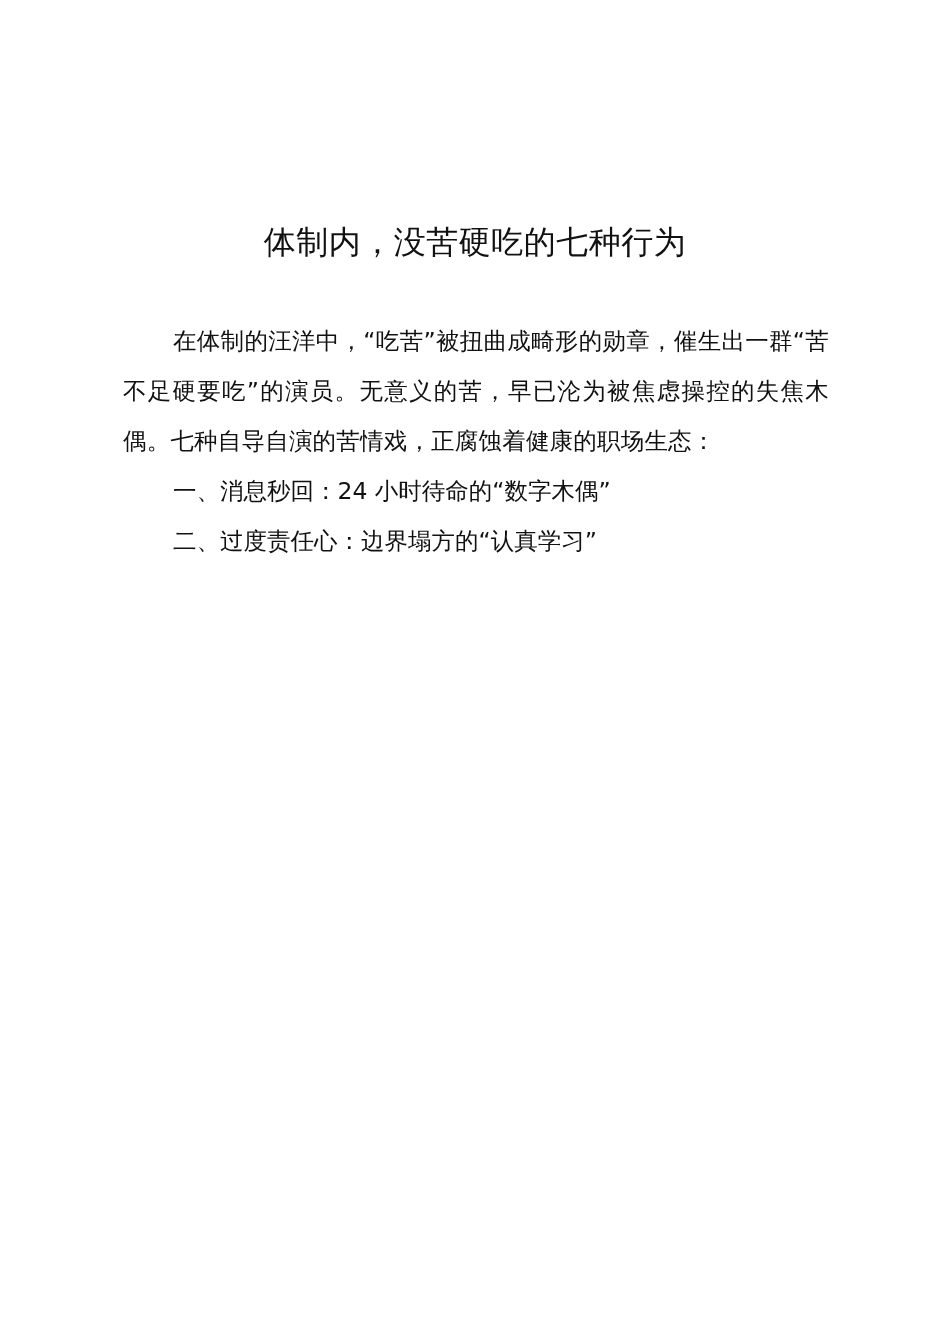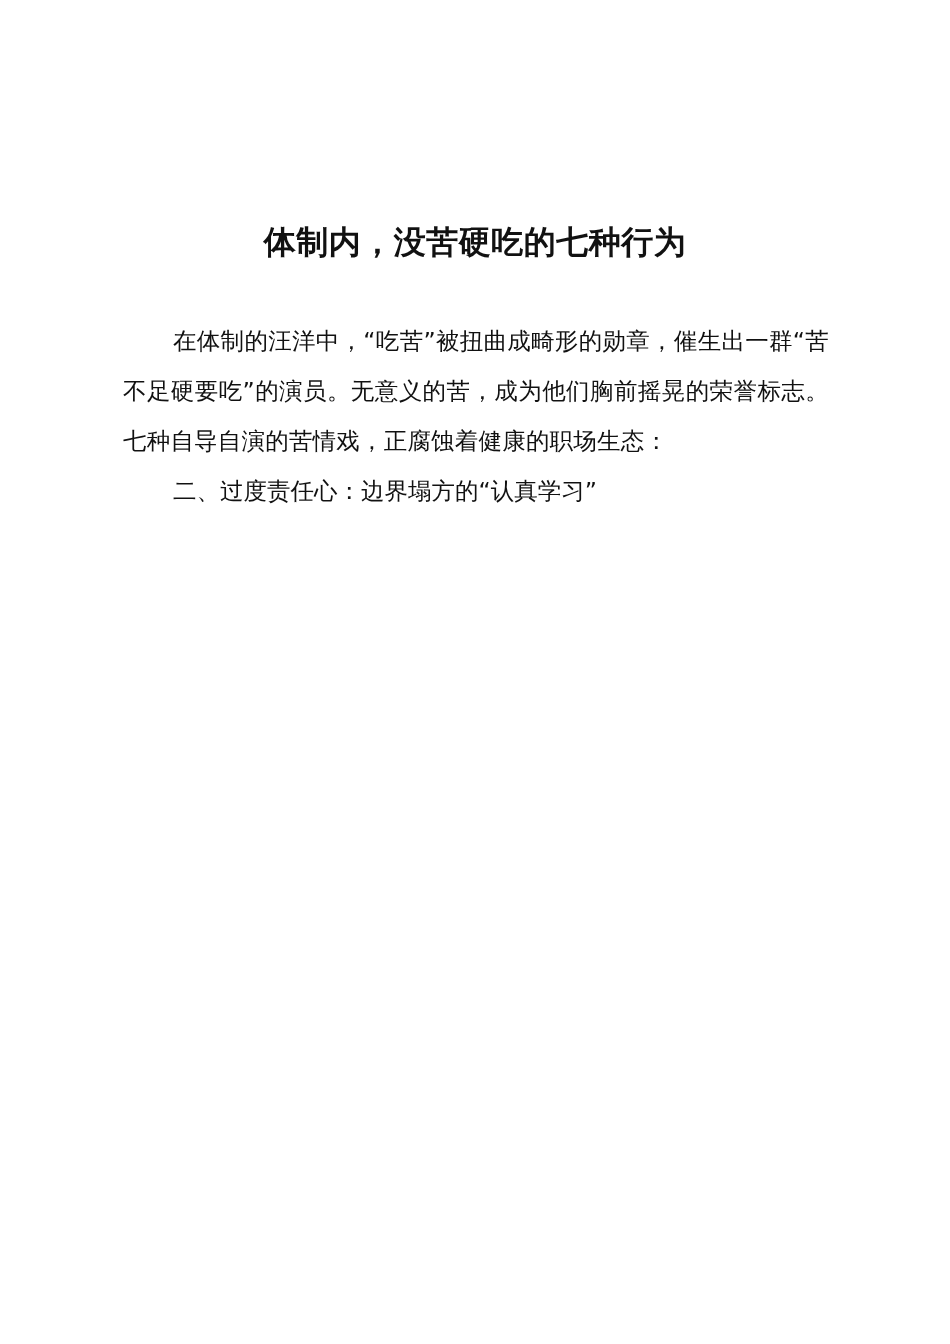--- a/index.html
+++ b/index.html
@@ -26,21 +26,21 @@
     .title {
       position: absolute;
       left: 0;
       width: 950px;
       top: 218px;
       text-align: center;
       font-size: 32px;
       line-height: 48px;
       letter-spacing: 0.5px;
       margin: 0;
-      font-weight: bold;
+      font-weight: normal;
     }
     .body-text {
       position: absolute;
       left: 123px;
       top: 316px;
       width: 706px;
     }
     .para {
       margin: 0;
       font-size: 23.5px;
@@ -59,16 +59,17 @@
       text-indent: 50px;
     }
   </style>
 </head>
 <body>
 
 <div class="page">
   <h1 class="title">体制内，没苦硬吃的七种行为</h1>
 
   <div class="body-text">
-    <p class="para indent">在体制的汪洋中，“吃苦”被扭曲成畸形的勋章，催生出一群“苦不足硬要吃”的演员。无意义的苦，成为他们胸前摇晃的荣誉标志。七种自导自演的苦情戏，正腐蚀着健康的职场生态：</p>
+    <p class="para indent">在体制的汪洋中，“吃苦”被扭曲成畸形的勋章，催生出一群“苦不足硬要吃”的演员。无意义的苦，早已沦为被焦虑操控的失焦木偶。七种自导自演的苦情戏，正腐蚀着健康的职场生态：</p>
+    <p class="heading">一、消息秒回：24 小时待命的“数字木偶”</p>
     <p class="heading">二、过度责任心：边界塌方的“认真学习”</p>
   </div>
 </div>
 
 </body></html>

